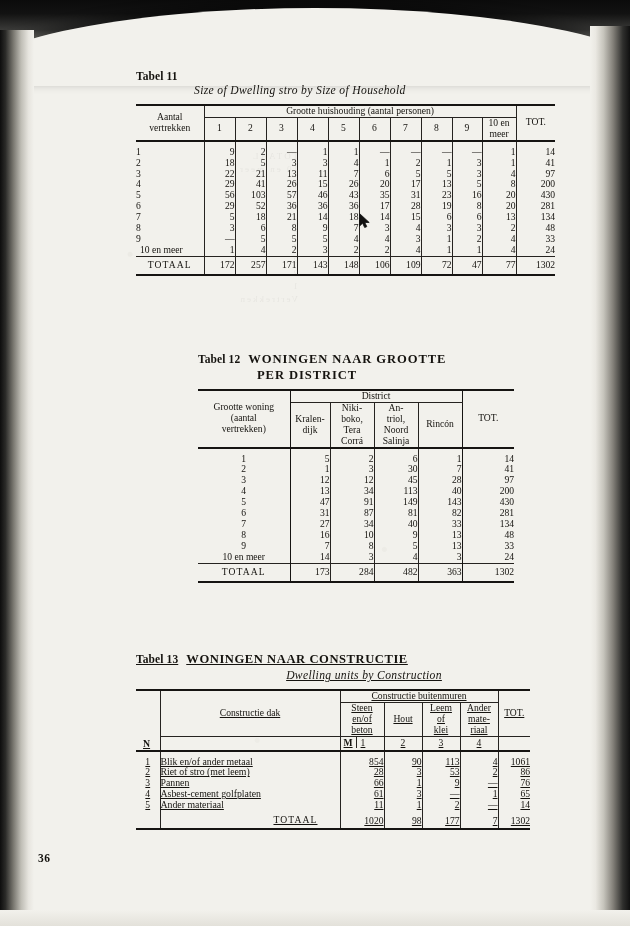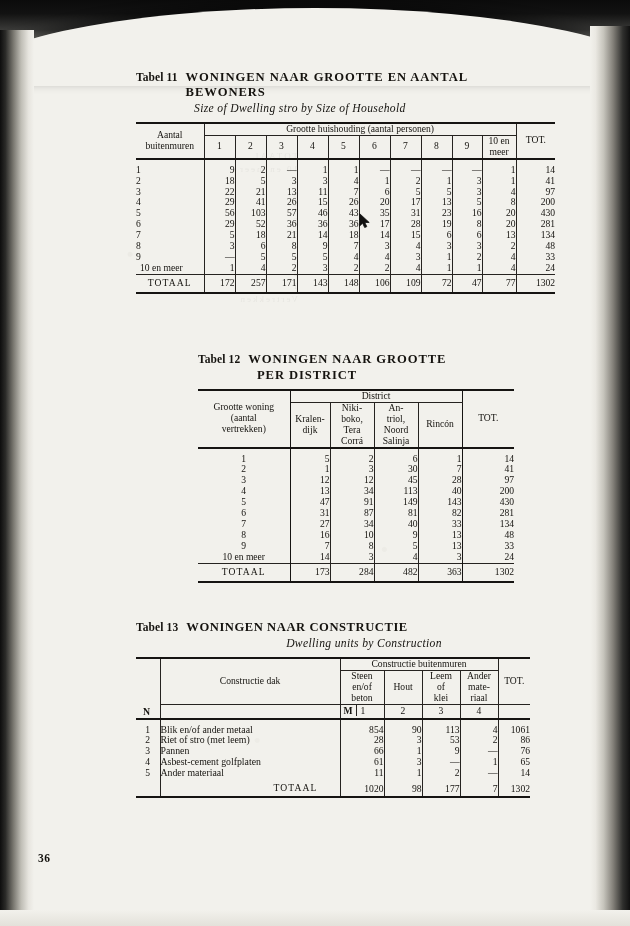--- a/index.html
+++ b/index.html
@@ -157,21 +157,20 @@
 2
 1
 Vertrekken</div>
 
   <div class="content">
 
     <div class="tbl-block" style="left:136px; top:70px; width:398px;">
 
       <div class="caption-row">
         <span class="cap-num">Tabel 11</span>
-        <span class="cap-title">WONINGEN NAAR GROOTTE EN AANTAL BEWONERS</span>
       </div>
       <div class="cap-sub" style="padding-left:58px; margin-top:1px;">Size of Dwelling stro by Size of Household</div>
 
       <table class="grid" style="width:394px; margin-top:6px;">
         <colgroup>
           <col style="width:68px">
             <col style="width:31px">
             <col style="width:31px">
             <col style="width:31px">
           <col style="width:31px">
@@ -180,21 +179,21 @@
             <col style="width:31px">
           <col style="width:31px">
             <col style="width:30px">
             <col style="width:34px">
             <col style="width:39px">
         </colgroup>
         <tbody>
           <tr>
             <td rowspan="2" class="bt-heavy br-thin ctr hdr-pad">
               <div>Aantal</div>
-              <div>buitenmuren</div>
+              <div>vertrekken</div>
             </td>
             <td colspan="10" class="bt-heavy bb-thin br-thin ctr hdr-pad">Grootte huishouding  (aantal personen)</td>
             <td rowspan="2" class="bt-heavy ctr hdr-pad">TOT.</td>
           </tr>
           <tr>
             <td class="br-thin ctr hdr-pad">1</td>
             <td class="br-thin ctr hdr-pad">2</td>
             <td class="br-thin ctr hdr-pad">3</td>
             <td class="br-thin ctr hdr-pad">4</td>
             <td class="br-thin ctr hdr-pad">5</td>
@@ -532,21 +531,21 @@
             <td class="bt-thin br-heavy rgt num">363</td>
             <td class="bt-thin rgt num">1302</td>
           </tr>
           <tr>
             <td colspan="6" class="bt-heavy" style="height:0;"></td>
           </tr>
         </tbody>
       </table>
     </div>
 
-    <div class="tbl-block" style="left:136px; top:620px; width:398px;">
+    <div class="tbl-block" style="left:136px; top:652px; width:398px;text-decoration:underline;">
 
       <div class="caption-row">
         <span class="cap-num">Tabel 13</span>
         <span class="cap-title t13">WONINGEN NAAR CONSTRUCTIE</span>
       </div>
       <div class="cap-sub" style="padding-left:58px; margin-top:1px;text-align:center;">Dwelling units by Construction</div>
 
       <table class="grid" style="width:394px; margin-top:6px;">
         <colgroup>
           <col style="width:24px">

